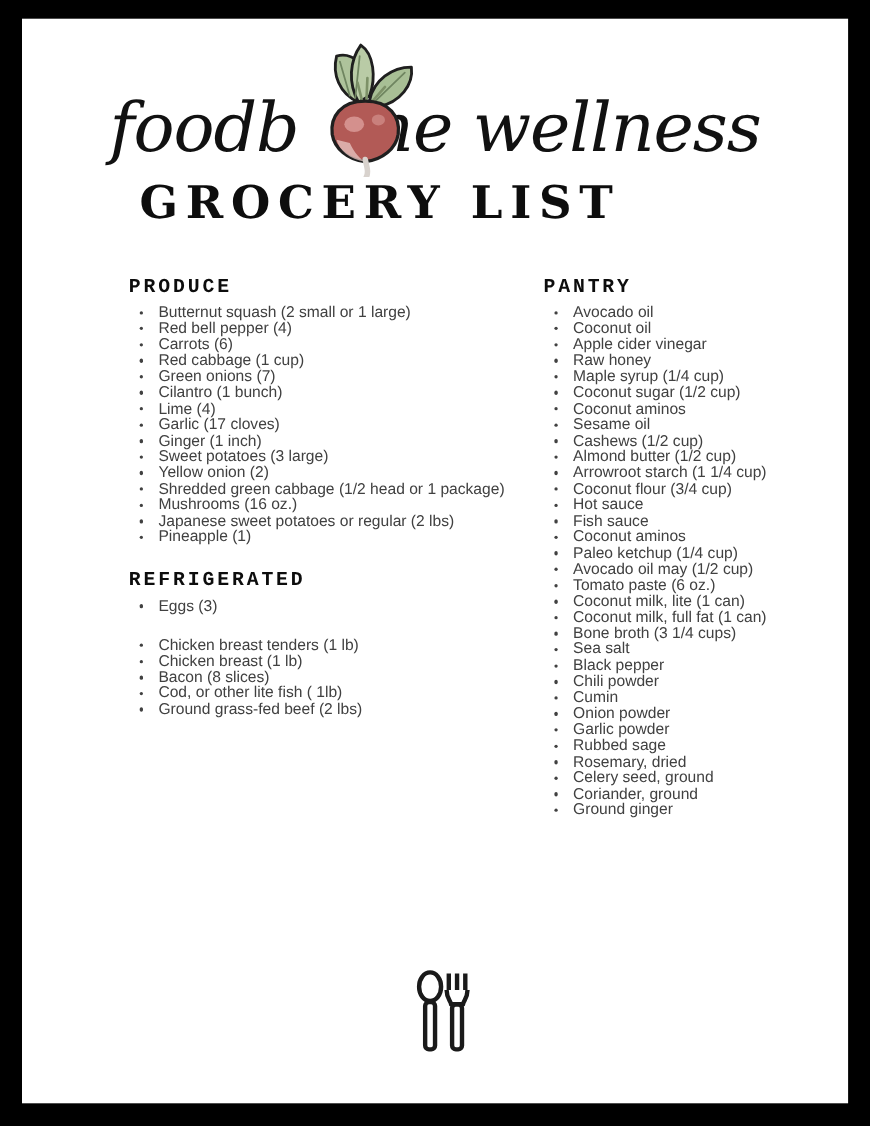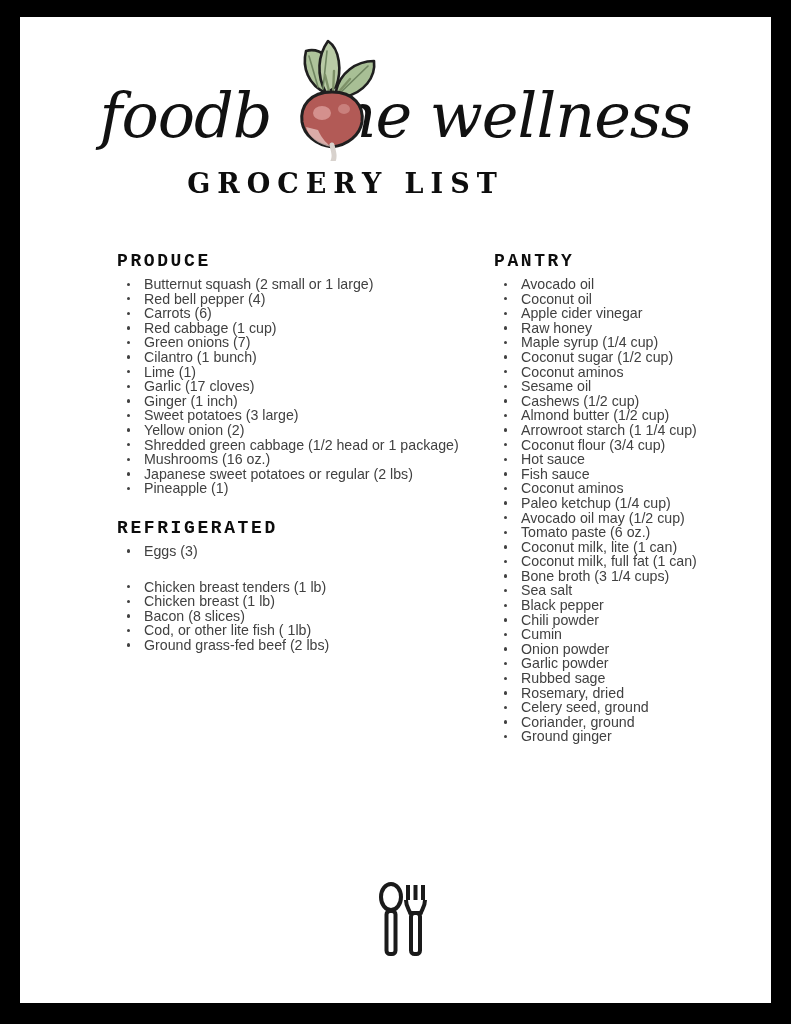--- a/index.html
+++ b/index.html
@@ -67,21 +67,21 @@
   }
 
   .title {
     position: absolute;
     left: 0;
     top: 143px;
     width: 644px;
     text-align: center;
     font-family: "DejaVu Serif", serif;
     font-weight: bold;
-    font-size: 27px;
+    font-size: 41px;
     line-height: 48px;
     letter-spacing: 7px;
     color: #0d0d0d;
     text-indent: 7px;
   }
 
   
   .columns {
     position: absolute;
     left: 0;
@@ -182,21 +182,21 @@
 
         <div class="section">
           <div class="section-heading">PRODUCE</div>
           <ul class="items">
               <li><span class="bullet"></span><span>Butternut squash (2 small or 1 large)</span></li>
               <li><span class="bullet"></span><span>Red bell pepper (4)</span></li>
               <li><span class="bullet"></span><span>Carrots (6)</span></li>
               <li><span class="bullet"></span><span>Red cabbage (1 cup)</span></li>
               <li><span class="bullet"></span><span>Green onions (7)</span></li>
               <li><span class="bullet"></span><span>Cilantro (1 bunch)</span></li>
-              <li><span class="bullet"></span><span>Lime (1)</span></li>
+              <li><span class="bullet"></span><span>Lime (4)</span></li>
               <li><span class="bullet"></span><span>Garlic (17 cloves)</span></li>
               <li><span class="bullet"></span><span>Ginger (1 inch)</span></li>
               <li><span class="bullet"></span><span>Sweet potatoes (3 large)</span></li>
               <li><span class="bullet"></span><span>Yellow onion (2)</span></li>
               <li><span class="bullet"></span><span>Shredded green cabbage (1/2 head or 1 package)</span></li>
               <li><span class="bullet"></span><span>Mushrooms (16 oz.)</span></li>
               <li><span class="bullet"></span><span>Japanese sweet potatoes or regular (2 lbs)</span></li>
               <li><span class="bullet"></span><span>Pineapple (1)</span></li>
             </ul>
         </div>

